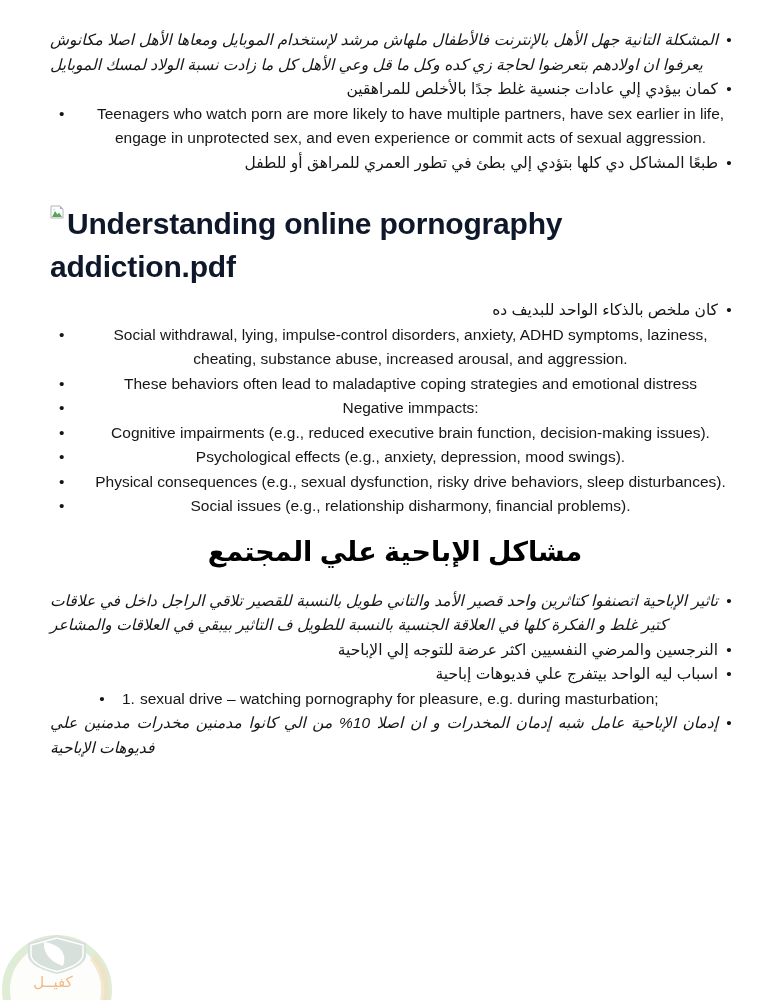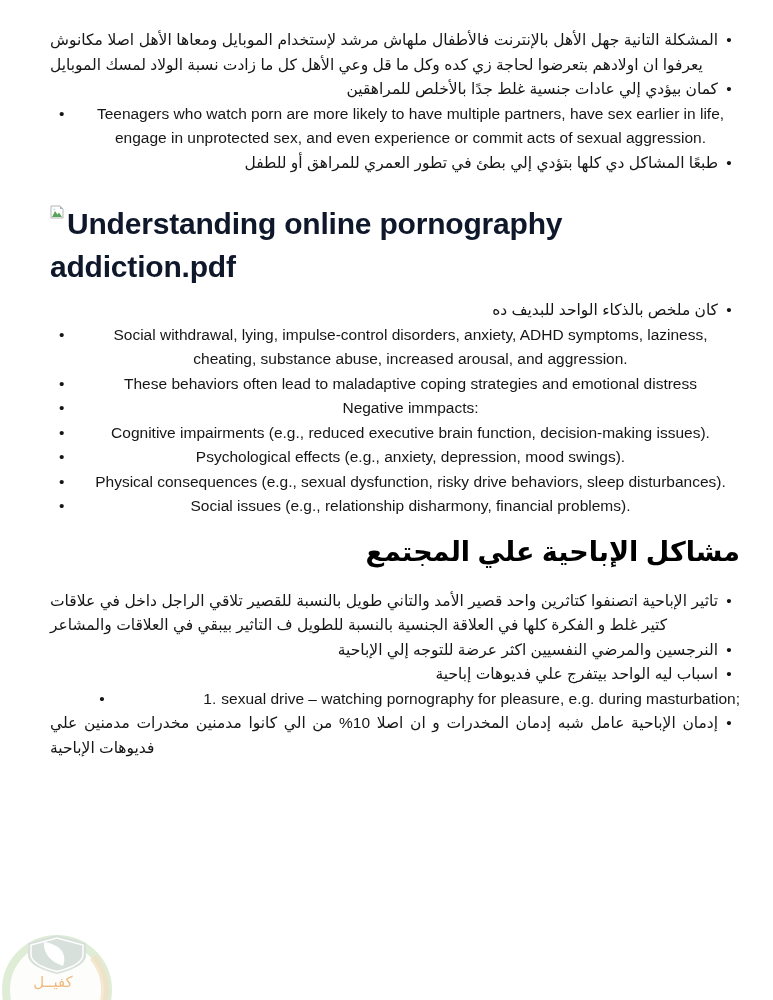--- a/index.html
+++ b/index.html
@@ -15,28 +15,28 @@
   }
   .content{position:relative;z-index:1;}
   ul.blist{margin:0;padding:0;list-style:none;}
   .li{display:flex;font-size:15.5px;line-height:24.5px;}
   .li .marker{width:31px;box-sizing:border-box;padding-left:9px;flex:0 0 31px;}
   .li.ar{flex-direction:row-reverse;}
   .li.ar .marker{width:22px;flex:0 0 22px;padding-left:0;text-align:center;}
   .li .txt{flex:1;min-width:0;}
   .li.en .txt{direction:ltr;text-align:center;}
   .li.ar .txt{direction:rtl;text-align:right;}
-  .li.ar.just .txt{text-align:justify;text-align-last:left;}
+  .li.ar.just .txt{text-align:justify;text-align-last:left;font-style:italic;}
   .sub{margin-left:31px;}
   h1{font-size:30px;line-height:43px;font-weight:700;color:#0f172a;margin:12px 0 10px 0;letter-spacing:-0.2px;}
-  h2{font-size:27px;line-height:38px;font-weight:700;color:#000;margin:14px 0 18px 0;direction:rtl;text-align:right;}
+  h2{font-size:27px;line-height:38px;font-weight:700;color:#000;margin:14px 0 18px 0;direction:rtl;text-align:center;}
   .h1icon{display:inline-block;width:14px;height:14px;vertical-align:15px;margin-right:3px;}
   .numwrap{position:relative;margin-left:31px;font-size:15.5px;line-height:24.5px;}
   .numwrap .marker{position:absolute;left:11px;top:0;width:20px;text-align:center;}
-  .numlist{padding-left:52px;text-align:right;}
+  .numlist{padding-left:52px;}
   .numitem{text-indent:-11px;}
   .numitem .num{margin-right:5px;}
   
   .watermark{position:absolute;left:0;top:933px;width:114px;height:114px;z-index:0;opacity:0.9;}
 </style>
 </head>
 <body>
 
 <div class="page">
 

